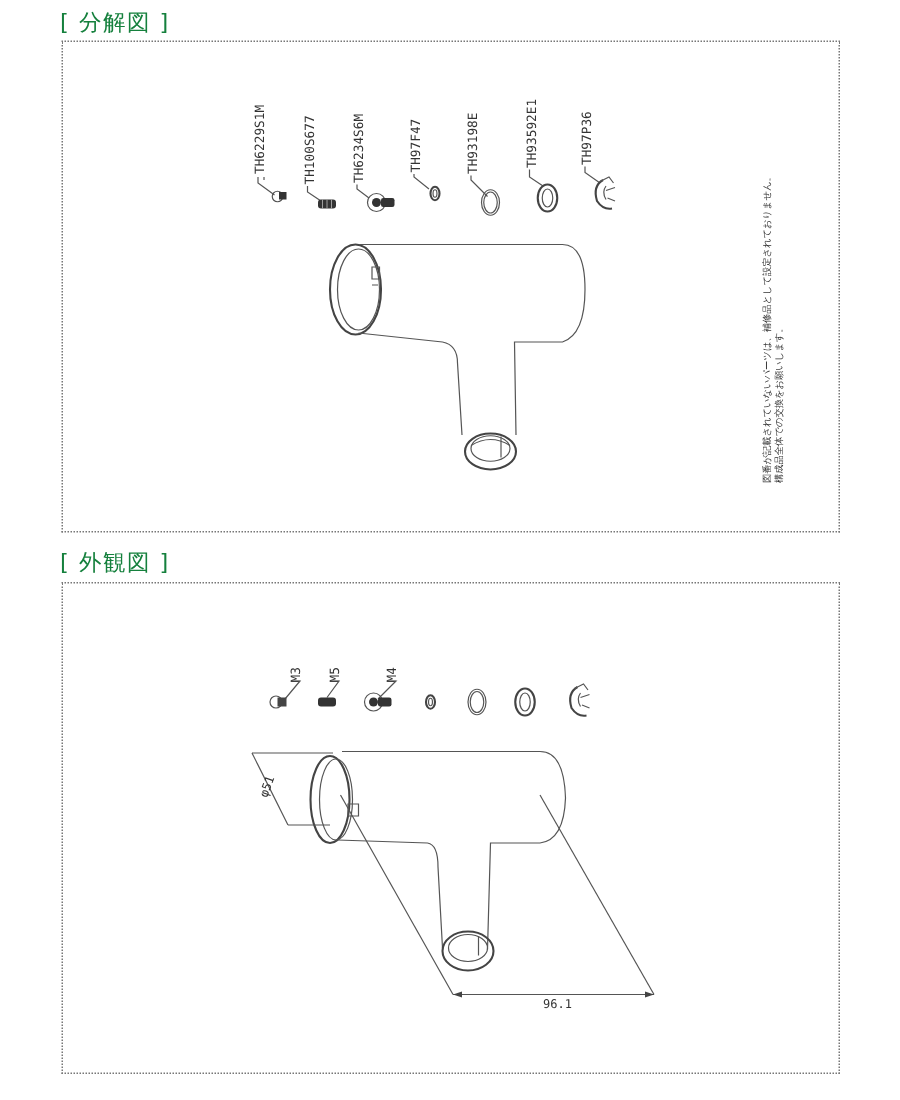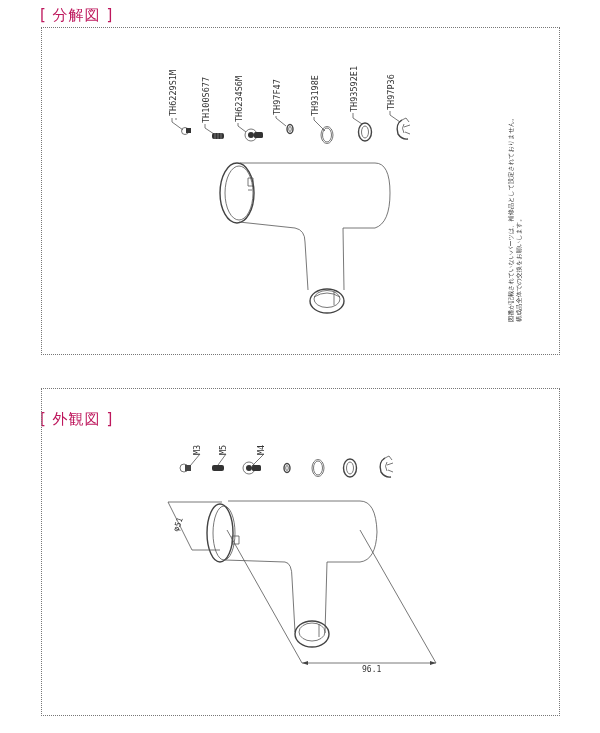--- a/index.html
+++ b/index.html
@@ -1,34 +1,34 @@
 <!DOCTYPE html>
 <html><head>
 <meta charset="utf-8">
 <style>
   html, body { margin:0; padding:0; background:#ffffff; }
   body { width:600px; height:733px; position:relative; overflow:hidden; font-family:"DejaVu Sans", sans-serif; color:#222; }
-  .section-title { position:absolute; left:40px; font-size:15px; letter-spacing:1px; color:#be185d; }
+  .section-title { position:absolute; left:40px; font-size:15px; letter-spacing:1px; color:#15803d; }
   .frame { position:absolute; left:41px; width:519px; border:1px dotted #777; box-sizing:border-box; }
   #frame-exploded { top:27px; height:328px; }
   #frame-exterior { top:388px; height:328px; }
   svg { position:absolute; left:0; top:0; }
   .pn { font-family:"DejaVu Sans Mono", monospace; font-size:8.5px; fill:#333; }
   .dim { font-family:"DejaVu Sans Mono", monospace; font-size:8px; fill:#333; }
   .note { font-family:"DejaVu Sans", sans-serif; font-size:6.2px; fill:#333; }
   .ln { stroke:#555; fill:none; stroke-width:0.8; }
   .thick { stroke:#444; fill:none; stroke-width:1.4; }
 </style>
 </head>
 <body>
 
 <div class="section-title" style="top:6px;">[ 分解図 ]</div>
 <div class="frame" id="frame-exploded"></div>
 
-<div class="section-title" style="top:366px;margin-top:44px;">[ 外観図 ]</div>
+<div class="section-title" style="top:366px;">[ 外観図 ]</div>
 <div class="frame" id="frame-exterior"></div>
 
 <svg width="600" height="733" viewBox="0 0 600 733">
 
   <g>
     <text class="pn" transform="translate(176,116) rotate(-90)">TH6229S1M</text>
     <line class="ln" x1="176" y1="118" x2="176" y2="120"></line>
     <polyline class="ln" points="172,118 172,122 183,130"></polyline>
   </g>
   <g>

